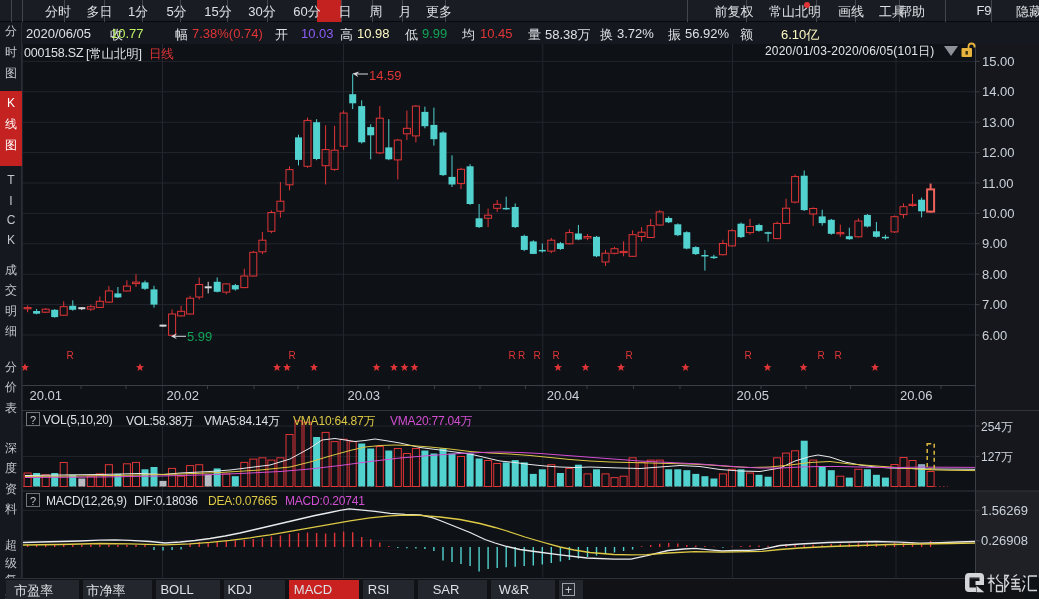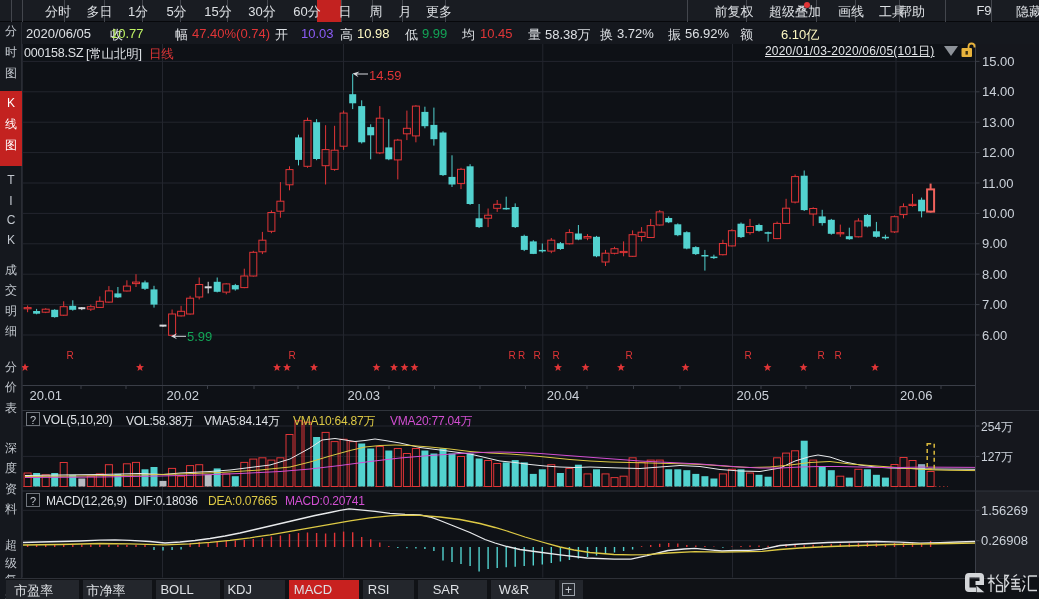--- a/index.html
+++ b/index.html
@@ -625,35 +625,35 @@
       <div class="t1" style="left:122px">1分</div>
       <div class="t1" style="left:160.5px">5分</div>
       <div class="t1" style="left:202px">15分</div>
       <div class="t1" style="left:246px">30分</div>
       <div class="t1" style="left:291px">60分</div>
       <div class="t1" style="left:329px">日</div>
       <div class="t1" style="left:360px">周</div>
       <div class="t1" style="left:389px">月</div>
       <div class="t1" style="left:423px">更多</div>
       <div class="t1" style="left:718px">前复权</div>
-      <div class="t1" style="left:779px">超级叠加</div>
+      <div class="t1" style="left:779px">常山北明</div>
       <div class="t1" style="left:835px">画线</div>
       <div class="t1" style="left:876px">工具</div>
       <div class="t1" style="left:896px">帮助</div>
       <div class="t1" style="left:968px">F9</div>
       <div class="t1" style="left:1013px">隐藏</div>
       <div style="position:absolute;left:804px;top:2px;width:6px;height:6px;border-radius:3px;background:#e03537"></div>
       <div class="t1" style="left:1033px;color:#c8cdd4;font-size:9px">▶</div>
     </div>
 <div id="row2">
       <div class="t2" style="left:26px;color:#dde0e4">2020/06/05</div>
       <div class="t2" style="left:110px;color:#dde0e4">收</div>
       <div class="t2" style="left:111px;color:#bef264">10.77</div>
       <div class="t2" style="left:175px;color:#dde0e4">幅</div>
-      <div class="t2" style="left:192px;color:#e03537">47.40%(0.74)</div>
+      <div class="t2" style="left:192px;color:#e03537">7.38%(0.74)</div>
       <div class="t2" style="left:275px;color:#dde0e4">开</div>
       <div class="t2" style="left:301px;color:#8b5cf6">10.03</div>
       <div class="t2" style="left:340px;color:#dde0e4">高</div>
       <div class="t2" style="left:357px;color:#fef9c3">10.98</div>
       <div class="t2" style="left:405px;color:#dde0e4">低</div>
       <div class="t2" style="left:422px;color:#13a456">9.99</div>
       <div class="t2" style="left:462px;color:#dde0e4">均</div>
       <div class="t2" style="left:480px;color:#e03537">10.45</div>
       <div class="t2" style="left:528px;color:#dde0e4">量</div>
       <div class="t2" style="left:545px;color:#dde0e4">58.38万</div>
@@ -688,21 +688,21 @@
       <div class="sbc" style="top:456.5px">资</div>
       <div class="sbc" style="top:477px">料</div>
       <div class="sbc" style="top:513px">超</div>
       <div class="sbc" style="top:530.5px">级</div>
       <div class="sbc" style="top:548px">复</div>
       <div class="sbc" style="top:565px">盘</div>
     </div>
 <div class="hd2" style="left:24px;top:46px;color:#dde0e4;font-size:12.5px">000158.SZ</div>
 <div class="hd2" style="left:86px;top:46px;color:#dde0e4;font-size:12.5px">[常山北明]</div>
 <div class="hd2" style="left:149px;top:46px;color:#e03537;font-size:12.5px">日线</div>
-<div class="hd2" style="left:765px;top:43px;color:#e4e6e9;text-decoration:underline;font-size:12px;letter-spacing:0.2px">2020/01/03-2020/06/05(101日)</div>
+<div class="hd2" style="left:765px;top:43px;color:#e4e6e9;font-size:12px;letter-spacing:0.2px">2020/01/03-2020/06/05(101日)</div>
 <div style="position:absolute;left:944px;top:46px;width:0;height:0;border-left:7px solid transparent;border-right:7px solid transparent;border-top:10px solid #8d9299"></div>
 <svg width="22" height="20" viewBox="0 0 22 20" style="position:absolute;left:958px;top:41px">
 <path d="M10.5 7 v-1.5 q0 -3 3 -3 q3 0 3 3 v1" fill="none" stroke="#e8b33c" stroke-width="1.8"></path>
 <rect x="3.5" y="7" width="10.5" height="9" rx="1" fill="#e8b33c"></rect>
 <rect x="7.5" y="10" width="2.4" height="3.6" fill="#3c2f10"></rect>
 </svg>
 <div class="hdr" style="left:26px;top:412px;width:14px;height:14px;border:1px solid #70757c;color:#c2c7ce;font-size:11px;text-align:center;line-height:14px">?</div>
 <div class="hd2" style="left:43px;top:413px;color:#dde0e4">VOL(5,10,20)</div>
 <div class="hd2" style="left:126px;top:413px;color:#dde0e4">VOL:58.38万</div>
 <div class="hd2" style="left:204px;top:413px;color:#dde0e4">VMA5:84.14万</div>

